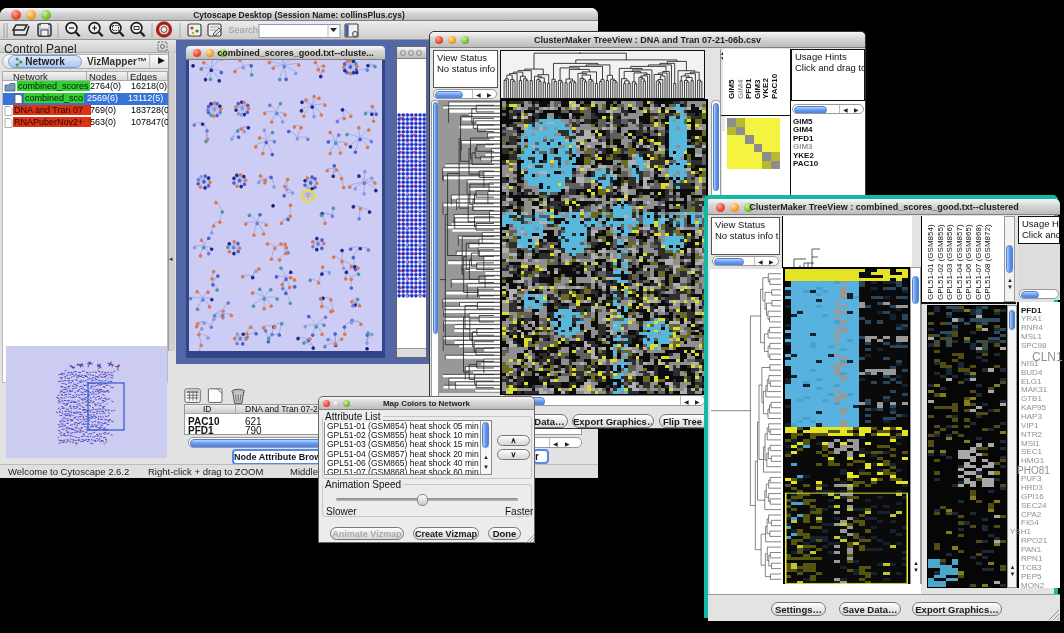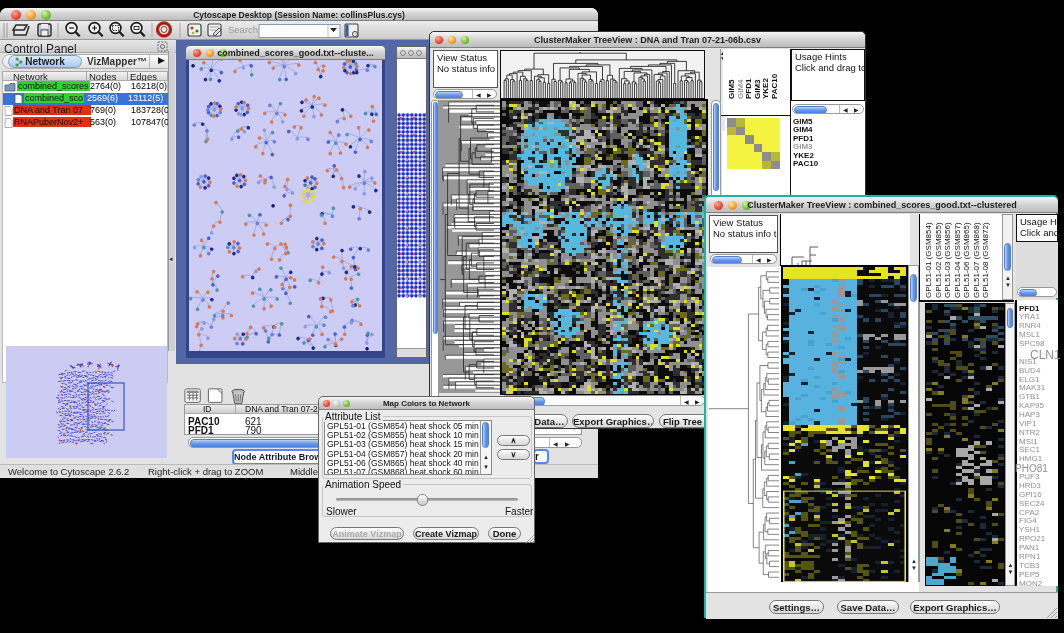--- a/index.html
+++ b/index.html
@@ -330,21 +330,21 @@
       <div class="thumb" style="left:1px;top:0.5px;width:42px;height:9px"></div>
       <div class="abs" style="left:178px;top:0;width:1px;height:11px;background:#bbb"></div>
       <div class="arr" style="left:182px;top:2.5px">◀</div>
       <div class="arr" style="left:193px;top:2.5px">▶</div>
     </div>
     <div class="btn" style="left:11px;top:382px;width:58px;height:14px;line-height:13px">Settings…</div>
     <div class="btn" style="left:76px;top:382px;width:62px;height:14px;line-height:13px">Save Data…</div>
     <div class="btn" style="left:142px;top:382px;width:82px;height:14px;line-height:13px">Export Graphics…</div>
     <div class="btn" style="left:229px;top:382px;width:88px;height:14px;line-height:13px">Flip Tree Nodes…</div>
   </div>
-<div class="abs" style="left:704px;top:195px;width:354px;height:423px;background:#e3e3e3;border:2px solid #14b8a6;border-radius:5px 5px 0 0">
+<div class="abs" style="left:704px;top:195px;width:354px;height:423px;background:#e3e3e3;border:4px solid #14b8a6;border-radius:5px 5px 0 0">
     <div class="abs tbar" style="left:0;top:0;width:352px;height:16px;border-radius:5px 5px 0 0">
       <div class="tl r" style="left:8px;top:4px;width:9px;height:9px"></div>
       <div class="tl o" style="left:22px;top:4px;width:9px;height:9px"></div>
       <div class="tl g" style="left:36px;top:4px;width:9px;height:9px"></div>
       <div class="ttl" style="top:3px;font-size:9px">ClusterMaker TreeView : combined_scores_good.txt--clustered</div>
     </div>
     <div class="box" style="left:3px;top:18px;width:69px;height:38px">View Status<br>No status info t</div>
     <div class="pill" style="left:4px;top:57px;width:67px;height:10px">
       <div class="thumb" style="left:1px;top:0.5px;width:30px;height:8px"></div>
       <div class="abs" style="left:41px;top:0;width:1px;height:10px;background:#bbb"></div>
@@ -433,21 +433,21 @@
     <div class="abs" style="left:313px;top:239.5px;font-size:8px;color:#909090">MSI1</div>
     <div class="abs" style="left:313px;top:248.4px;font-size:8px;color:#909090">SEC1</div>
     <div class="abs" style="left:313px;top:257.3px;font-size:8px;color:#909090">HMG1</div>
     <div class="abs" style="left:309px;top:266.2px;font-size:10px;color:#909090">PHO81</div>
     <div class="abs" style="left:313px;top:275.0px;font-size:8px;color:#909090">PUF3</div>
     <div class="abs" style="left:313px;top:283.9px;font-size:8px;color:#909090">HRD3</div>
     <div class="abs" style="left:313px;top:292.8px;font-size:8px;color:#909090">GPI16</div>
     <div class="abs" style="left:313px;top:301.6px;font-size:8px;color:#909090">SEC24</div>
     <div class="abs" style="left:313px;top:310.5px;font-size:8px;color:#909090">CPA2</div>
     <div class="abs" style="left:313px;top:319.4px;font-size:8px;color:#909090">FIG4</div>
-    <div class="abs" style="left:313px;top:328.2px;font-size:8px;color:#909090">YSH1</div>
+    <div class="abs" style="left:302px;top:328.2px;font-size:8px;color:#909090">YSH1</div>
     <div class="abs" style="left:313px;top:337.1px;font-size:8px;color:#909090">RPO21</div>
     <div class="abs" style="left:313px;top:346.0px;font-size:8px;color:#909090">PAN1</div>
     <div class="abs" style="left:313px;top:354.9px;font-size:8px;color:#909090">RPN1</div>
     <div class="abs" style="left:313px;top:363.7px;font-size:8px;color:#909090">TCB3</div>
     <div class="abs" style="left:313px;top:372.6px;font-size:8px;color:#909090">PEP5</div>
     <div class="abs" style="left:313px;top:381.5px;font-size:8px;color:#909090">MON2</div>
     <div class="abs" style="left:2px;top:385px;width:211px;height:10px;background:#fff"></div>
     <div class="abs" style="left:0;top:395px;width:352px;height:27px;background:#e3e3e3;border-top:1px solid #999"></div>
     <div class="btn" style="left:63px;top:403px;width:55px;height:14px;line-height:13px">Settings…</div>
     <div class="btn" style="left:131px;top:403px;width:62px;height:14px;line-height:13px">Save Data…</div>

